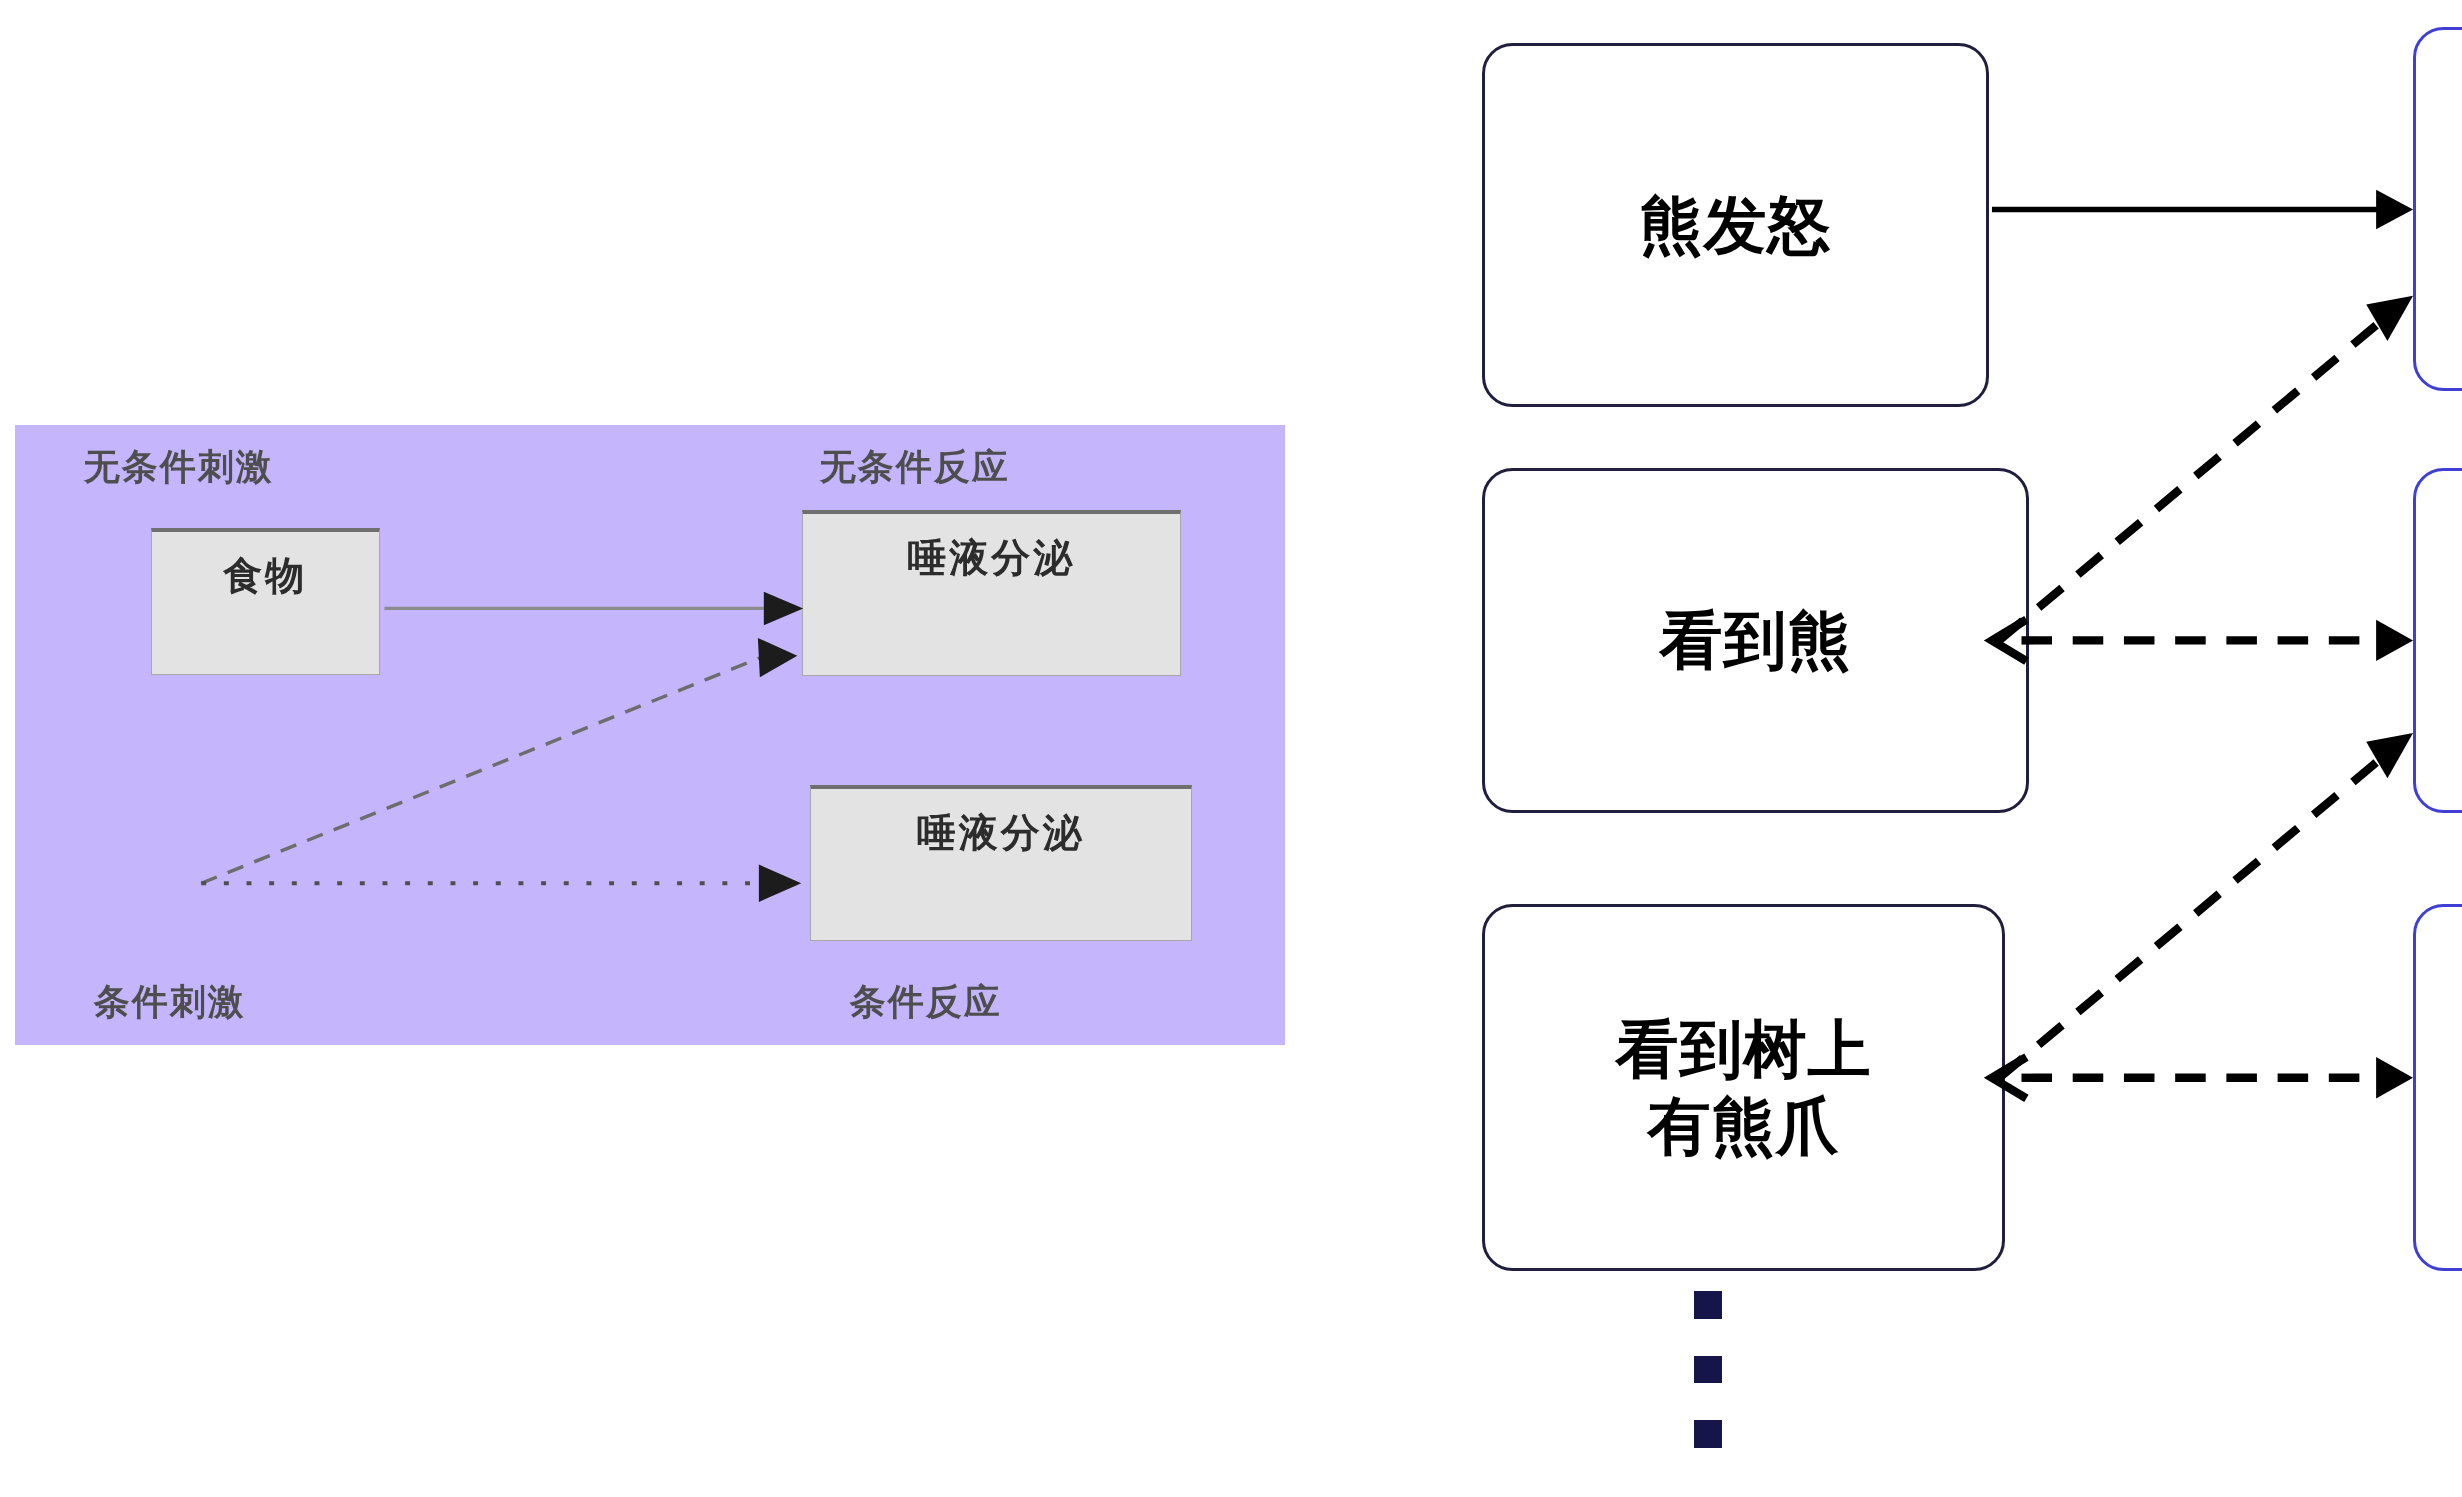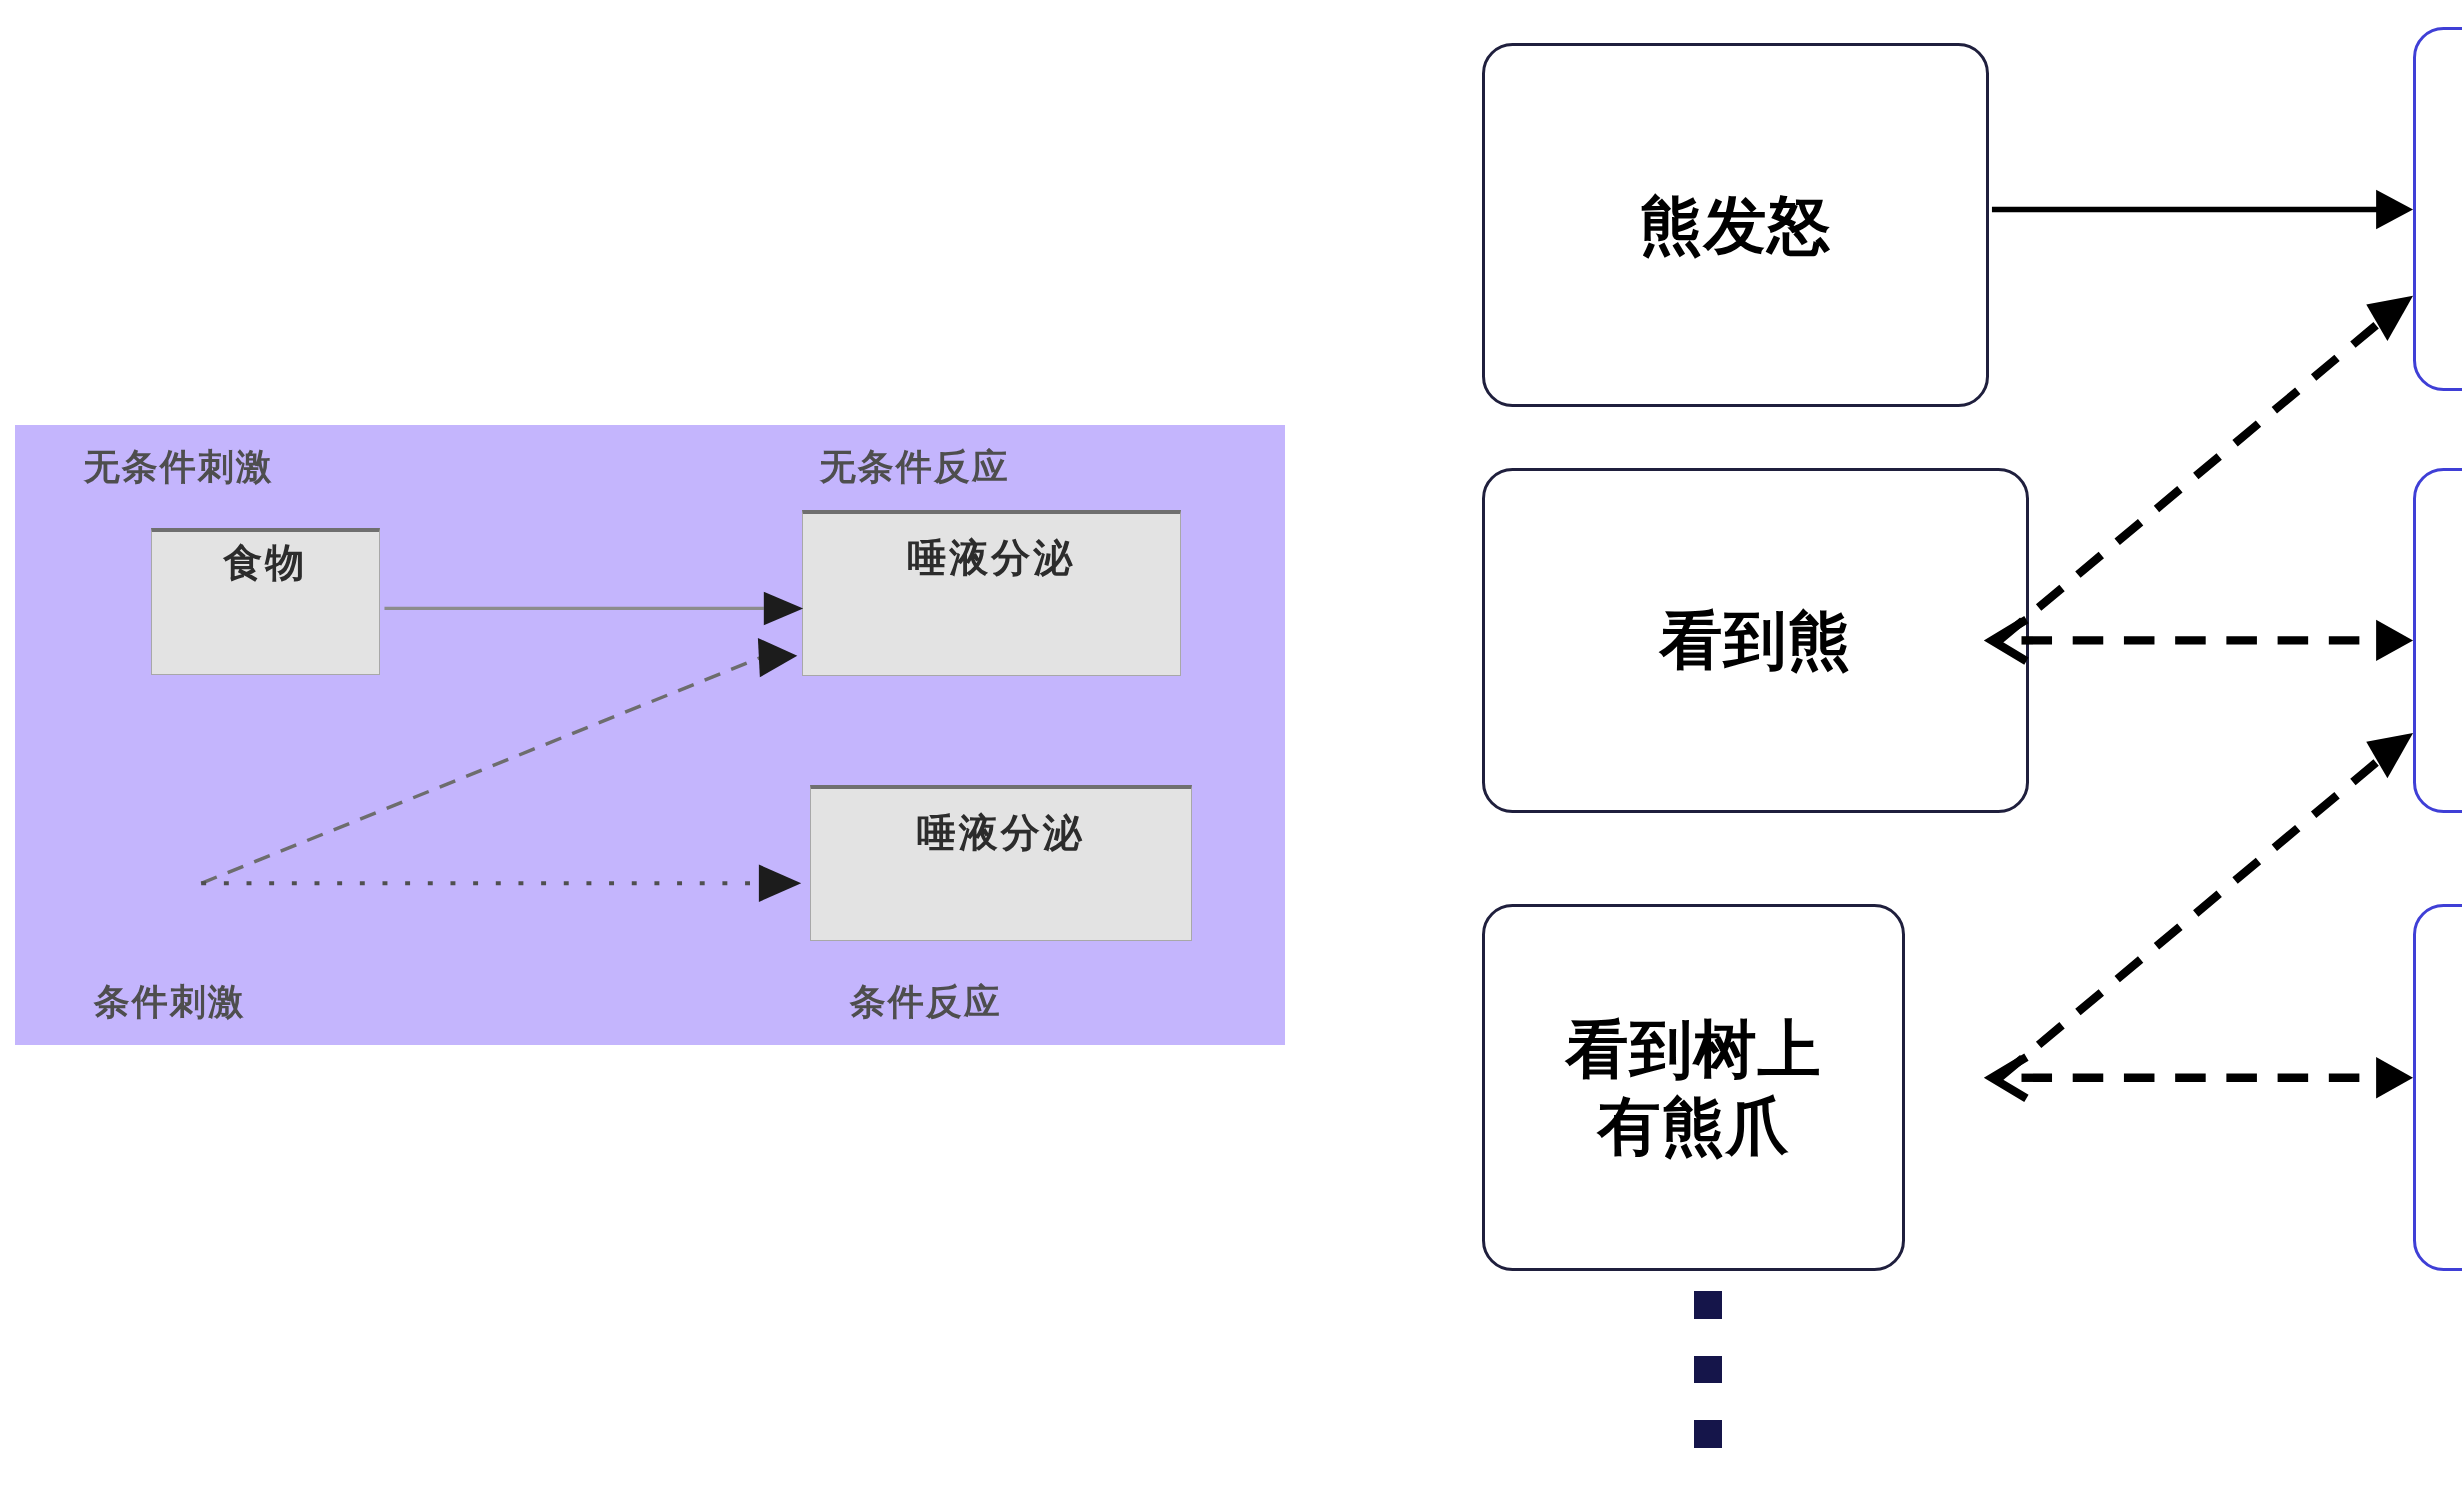--- a/index.html
+++ b/index.html
@@ -48,21 +48,21 @@
     align-items: flex-start;
     justify-content: center;
   }
   .cc-box > span {
     color: #2c2c2c;
     font-size: 39px;
     font-weight: 700;
     letter-spacing: 3px;
     white-space: nowrap;
     line-height: 1;
-    padding-top: 11px;
+    padding-top: 24px;
     font-family: "Liberation Sans", "DejaVu Sans", sans-serif;
   }
   #cc-box-food  { left: 136px;  top: 103px; width: 229px; height: 147px; }
   #cc-box-bell  { left: 138px;  top: 363px; width: 217px; height: 144px; }
   #cc-box-sal1  { left: 787px; top: 85px; width: 379px; height: 166px; }
   #cc-box-sal2  { left: 795px; top: 360px; width: 382px; height: 156px; }
   #cc-box-sal1 > span,
   #cc-box-sal2 > span { padding-top: 24px; }
 
   #cc-arrows {
@@ -96,21 +96,21 @@
     color: #000000;
     font-size: 63px;
     font-weight: 700;
     line-height: 1.22;
     letter-spacing: 1px;
     font-family: "Liberation Sans", "DejaVu Sans", sans-serif;
   }
 
   #rl-box-angry  { left: 54px;  top: 43px;   width: 507px; height: 364px; }
   #rl-box-seebear{ left: 54px;  top: 468px;  width: 547px; height: 345px; }
-  #rl-box-claw   { left: 54px;  top: 904px; width: 423px; height: 367px; }
+  #rl-box-claw   { left: 54px;  top: 904px; width: 523px; height: 367px; }
   #rl-box-reward { left: 985px; top: 27px;   width: 507px; height: 364px; }
   #rl-box-vsp    { left: 985px; top: 468px;  width: 507px; height: 345px; }
   #rl-box-vs     { left: 985px; top: 904px; width: 507px; height: 367px; }
 
   #rl-arrows {
     position: absolute;
     left: 0; top: 0;
     width: 1878px; height: 1498px;
     pointer-events: none;
   }

